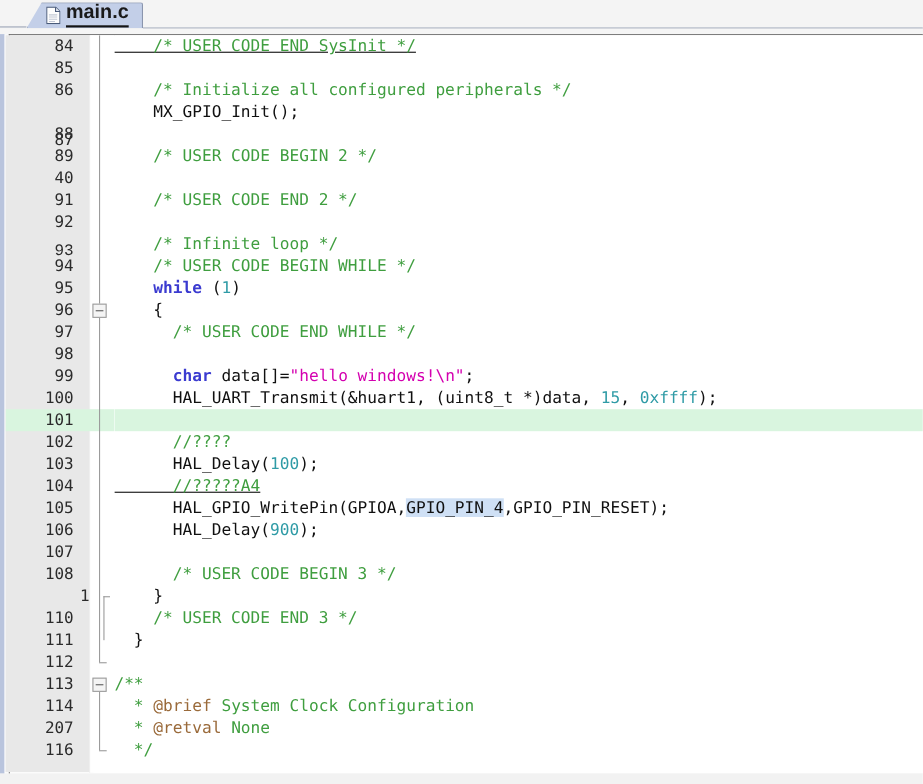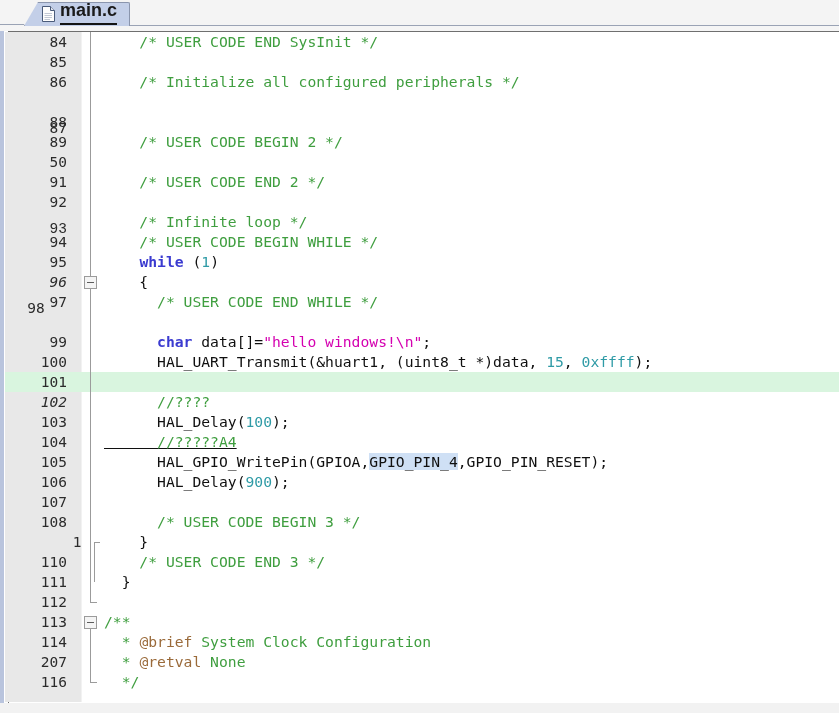--- a/index.html
+++ b/index.html
@@ -179,23 +179,24 @@
 
   <div id="hl-gutter-layer" style="position:absolute;left:5px;top:32px;width:99px;height:670px;overflow:hidden;pointer-events:none;">
       <div class="hl-line-gut" style="top: 340px;"></div>
     </div>
 
   <div class="codearea">
     <div id="hl-layer" style="position:absolute;left:0;top:0;width:100%;height:100%;">
         <div class="hl-line" style="top: 340px;"></div>
       </div>
     <div id="code-layer" style="position:absolute;left:0;top:0;width:100%;height:100%;">
-        <div class="codeline" style="top: 0px;"><span class="c-com">    /* USER CODE END SysInit */</span></div>
+        <div class="codeline" style="top: 0px; text-decoration: underline;"><span class="c-com">    /* USER CODE END SysInit */</span></div>
         <div class="codeline" style="top: 20px;"></div>
         <div class="codeline" style="top: 40px;"><span class="c-com">    /* Initialize all configured peripherals */</span></div>
+        <div class="codeline" style="top: 60px;">    <span class="c-plain">MX_GPIO_Init</span>();</div>
         <div class="codeline" style="top: 100px;"><span class="c-com">    /* USER CODE BEGIN 2 */</span></div>
         <div class="codeline" style="top: 120px;"></div>
         <div class="codeline" style="top: 140px;"><span class="c-com">    /* USER CODE END 2 */</span></div>
         <div class="codeline" style="top: 160px;"></div>
         <div class="codeline" style="top: 180px;"><span class="c-com">    /* Infinite loop */</span></div>
         <div class="codeline" style="top: 200px;"><span class="c-com">    /* USER CODE BEGIN WHILE */</span></div>
         <div class="codeline" style="top: 220px;">    <span class="c-kw">while</span> (<span class="c-num">1</span>)</div>
         <div class="codeline" style="top: 240px;">    {</div>
         <div class="codeline" style="top: 260px;"><span class="c-com">      /* USER CODE END WHILE */</span></div>
         <div class="codeline" style="top: 280px;"></div>
@@ -219,33 +220,33 @@
       </div>
   </div>
 
   <div id="lnum-layer" style="position:absolute;left:5px;top:32px;width:76px;height:670px;overflow:hidden;">
       <div class="lnum" style="top: 0px;">84</div>
       <div class="lnum" style="top: 20px;">85</div>
       <div class="lnum" style="top: 40px;">86</div>
       <div class="lnum" style="top: 60px; margin-top: 26px;">87</div>
       <div class="lnum" style="top: 80px;">88</div>
       <div class="lnum" style="top: 100px;">89</div>
-      <div class="lnum" style="top: 120px;">50</div>
+      <div class="lnum" style="top: 120px;">40</div>
       <div class="lnum" style="top: 140px;">91</div>
       <div class="lnum" style="top: 160px;">92</div>
       <div class="lnum" style="top: 187px; font-family: Liberation Mono, monospace;">93</div>
       <div class="lnum" style="top: 200px;">94</div>
       <div class="lnum" style="top: 220px;">95</div>
-      <div class="lnum" style="top: 240px; font-style: italic;">96</div>
+      <div class="lnum" style="top: 240px;">96</div>
       <div class="lnum" style="top: 260px;">97</div>
-      <div class="lnum" style="top: 266px; text-align: center;">98</div>
+      <div class="lnum" style="top: 280px;">98</div>
       <div class="lnum" style="top: 300px;">99</div>
       <div class="lnum" style="top: 320px;">100</div>
       <div class="lnum" style="top: 340px;">101</div>
-      <div class="lnum" style="top: 360px; font-style: italic;">102</div>
+      <div class="lnum" style="top: 360px;">102</div>
       <div class="lnum" style="top: 380px;">103</div>
       <div class="lnum" style="top: 400px;">104</div>
       <div class="lnum" style="top: 420px;">105</div>
       <div class="lnum" style="top: 440px;">106</div>
       <div class="lnum" style="top: 460px;">107</div>
       <div class="lnum" style="top: 480px;">108</div>
       <div class="lnum" style="top: 500px; padding-left: 32px;">109</div>
       <div class="lnum" style="top: 520px;">110</div>
       <div class="lnum" style="top: 540px;">111</div>
       <div class="lnum" style="top: 560px;">112</div>

